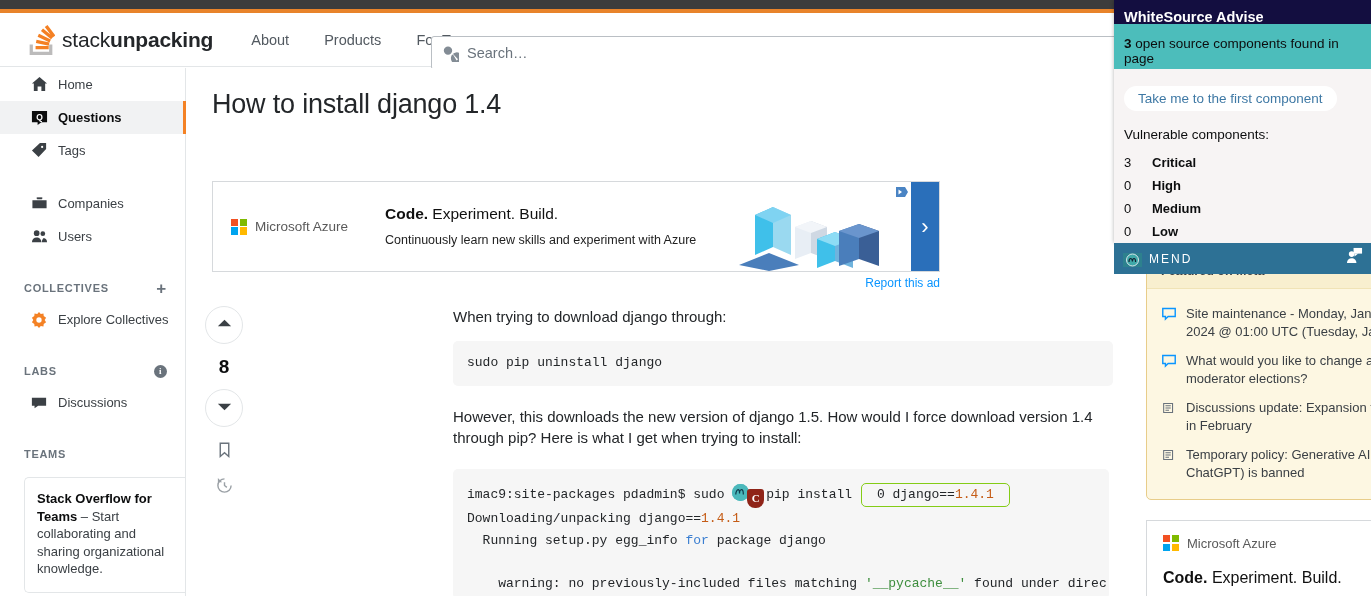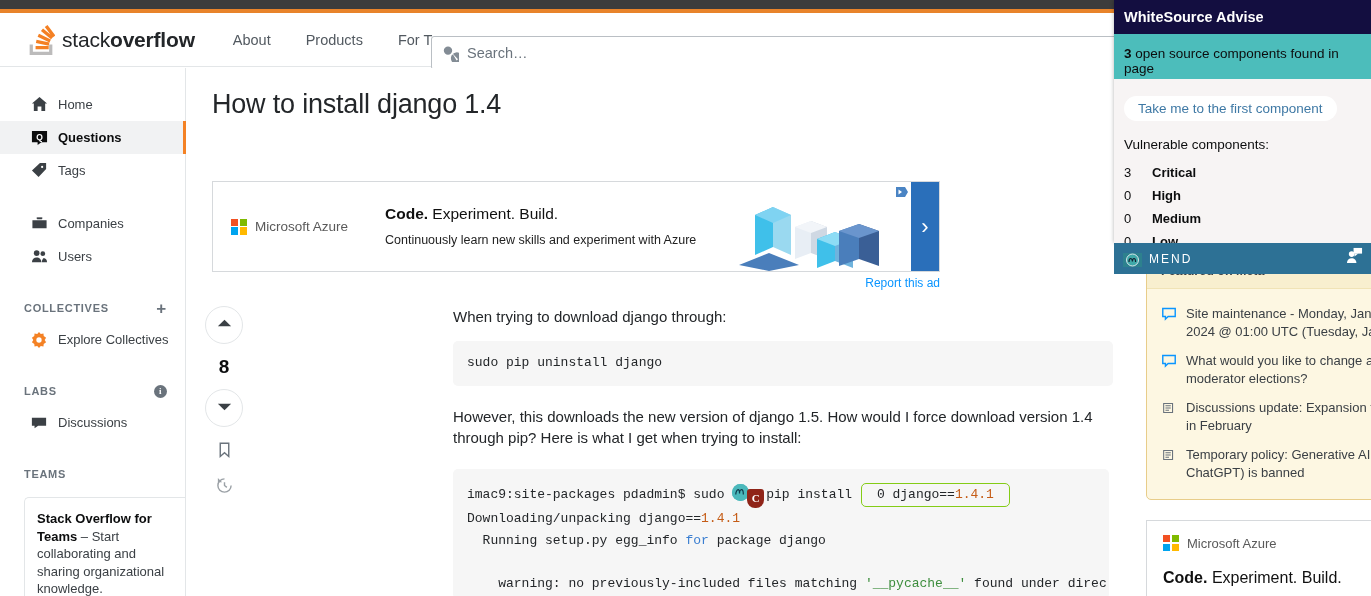--- a/index.html
+++ b/index.html
@@ -39,21 +39,21 @@
     width:100%; height:34px; border:1px solid #babfc4; border-radius:3px;
     background:#fff; display:flex; align-items:center; padding-left:9px;
   }
   .searchbox .ph { font-size:14.5px; color:#6a737c; margin-left:8px; }
   .search-icon { width:18px; height:18px; flex:0 0 18px; }
 
   
   .sidebar {
     position:absolute; left:0; top:68px; width:186px; height:528px;
     background:#ffffff; border-right:1px solid #e3e6e8;
-    padding-top:20px; font-size:13px;
+    font-size:13px;
   }
   .side-item {
     display:flex; align-items:center; gap:10px;
     height:33px; padding-left:30px; color:#3b4045; font-size:13px;
     cursor:pointer; position:relative;
   }
   .side-item .ic { width:18px; height:18px; display:flex; align-items:center; justify-content:center; flex:0 0 18px; }
   .side-item.active { background:#f1f2f3; font-weight:700; color:#0c0d0e; }
   .side-item.active::before {
     content:""; position:absolute; right:-1px; top:0; width:3px; height:100%;
@@ -176,21 +176,21 @@
   .side-ad .h { font-size:16px; font-weight:700; color:#111; margin-top:18px; }
   .side-ad .h .thin { font-weight:400; }
 
   
   .ws-panel {
     position:absolute; left:1114px; top:0; width:257px; height:243px;
     background:#f7f4f4; box-shadow:0 0 4px rgba(0,0,0,.3); z-index:50; overflow:hidden;
   }
   .ws-title {
     background:#130e40; color:#fff; font-size:14.5px; font-weight:700;
-    padding:9px 0 9px 10px; height:34px;
+    padding:9px 0 9px 10px; height:24px;
   }
   .ws-sub {
     background:#4cbdbb; color:#0c0d0e; font-size:13.5px;
     padding:12px 10px 12px 10px; height:45px;
   }
   .ws-sub b { font-weight:700; }
   .ws-link {
     display:inline-block; background:#fff; color:#3f79a5; font-size:13.5px;
     border-radius:14px; padding:5px 14px; margin:17px 0 0 10px; cursor:pointer;
   }
@@ -219,21 +219,21 @@
   <div class="chrome-orange"></div>
 
   <div class="topnav">
     <div class="so-logo">
       <span class="so-logo-mark">
         <svg width="28" height="30" viewBox="0 0 32 37">
           <path fill="#bcbbbb" d="M26 33v-9h4v13H2V24h4v9z"></path>
           <path fill="#f48024" d="M9.7 22.3l15.9 3.3.8-4-15.9-3.3zM11.8 14.6l14.7 6.9 1.7-3.7-14.7-6.9zM15.9 7.3l12.5 10.4 2.6-3.1L18.5 4.2zM24 0l-3.3 2.4 9.7 13 3.3-2.4zM9.3 29.8h16.2v-4H9.3z"></path>
         </svg>
       </span>
-      <span class="so-logo-text"><span class="light">stack</span><b>overflow</b></span>
+      <span class="so-logo-text"><span class="light">stack</span><b>unpacking</b></span>
     </div>
     <div class="nav-links">
       <div class="nav-link">About</div>
       <div class="nav-link">Products</div>
       <div class="nav-link">For Teams</div>
     </div>
     <div class="searchwrap">
       <div class="searchbox">
         <span class="search-icon">
           <svg width="18" height="18" viewBox="0 0 18 18">

